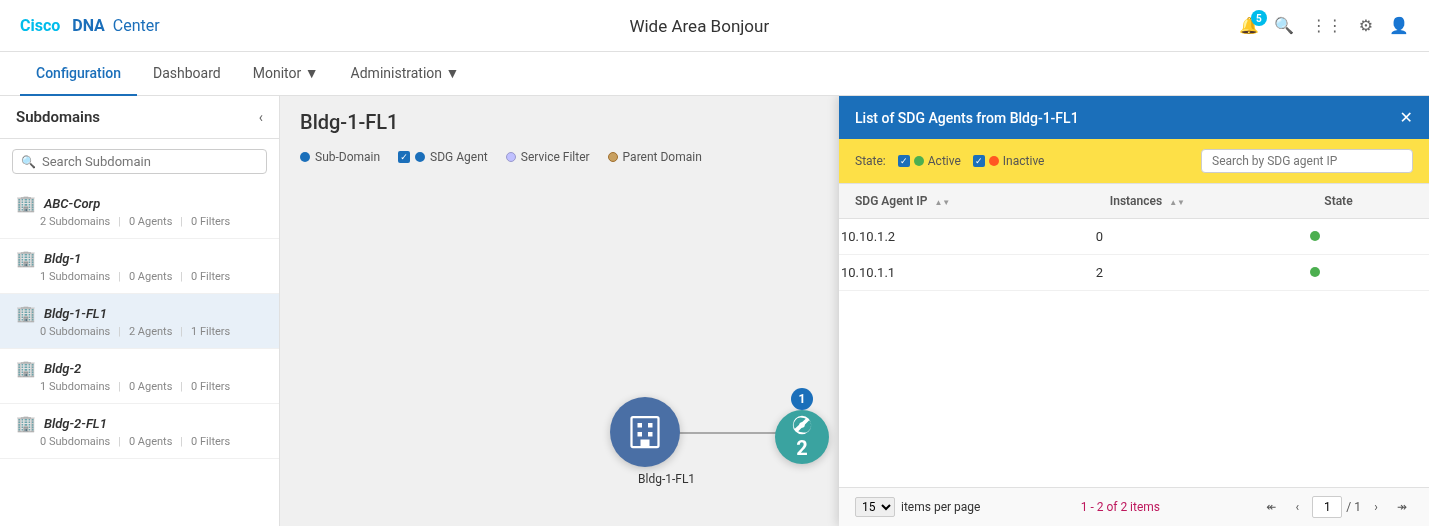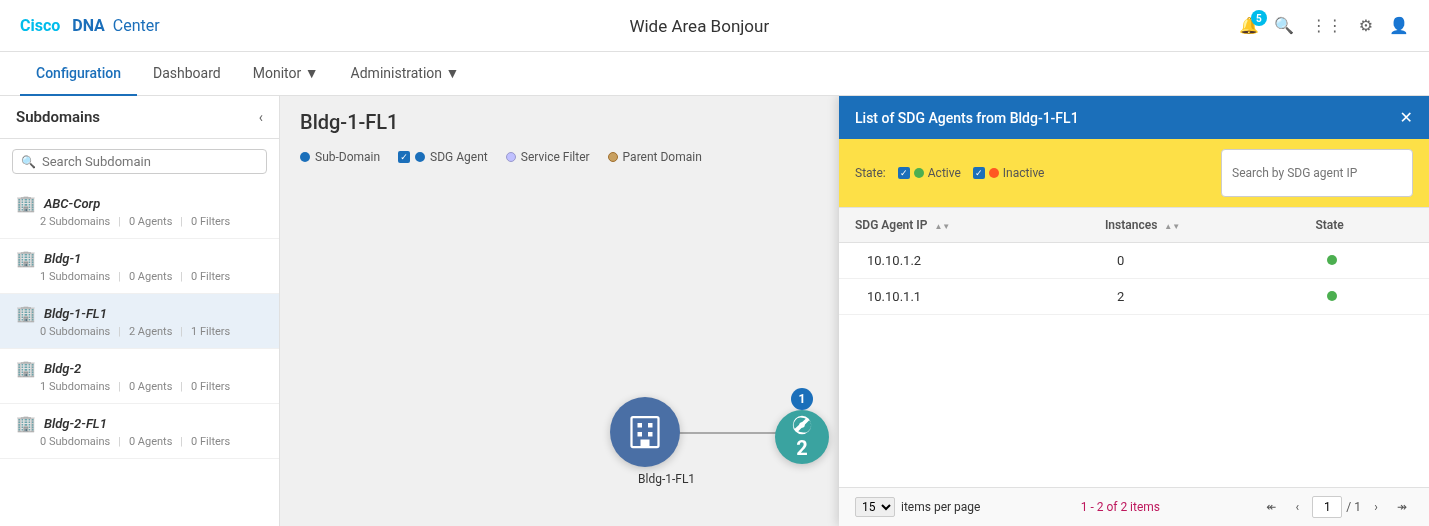--- a/index.html
+++ b/index.html
@@ -109,28 +109,28 @@
     .panel-close { cursor: pointer; font-size: 16px; color: #fff; }
     .panel-state-bar {
       display: flex; align-items: center; justify-content: space-between;
       padding: 10px 16px; border-bottom: 1px solid #e0e0e0; background: #fde047;
     }
     .state-filters { display: flex; align-items: center; gap: 12px; }
     .state-item { display: flex; align-items: center; gap: 4px; font-size: 12px; color: #555; }
     .state-dot-green { width: 10px; height: 10px; border-radius: 50%; background: #4caf50; }
     .state-dot-orange { width: 10px; height: 10px; border-radius: 50%; background: #ff5722; }
     .state-label { font-size: 12px; color: #555; }
-    .panel-search { border: 1px solid #ccc; border-radius: 4px; padding: 16px 10px; font-size: 12px; color: #999; width: 192px; outline: none; }
+    .panel-search { border: 1px solid #ccc; border-radius: 4px; padding: 4px 10px; font-size: 12px; color: #999; width: 212px; outline: none; }
 
     
     .panel-table { flex: 1; overflow-y: auto; }
     table { width: 100%; border-collapse: collapse; }
     thead { background: #f5f5f5; }
     th { padding: 10px 16px; text-align: left; font-size: 12px; color: #555; font-weight: 600; border-bottom: 1px solid #e0e0e0; cursor: pointer; }
-    td { padding: 10px 28px; font-size: 13px; color: #333; border-bottom: 1px solid #f0f0f0; }
+    td { padding: 10px 2px; font-size: 13px; color: #333; border-bottom: 1px solid #f0f0f0; }
     .sort-arrows { display: inline-flex; flex-direction: column; margin-left: 4px; font-size: 8px; line-height: 1; color: #999; }
     .status-dot { width: 10px; height: 10px; border-radius: 50%; background: #4caf50; display: inline-block; }
 
     
     .panel-footer {
       display: flex; align-items: center; justify-content: space-between;
       padding: 8px 16px; border-top: 1px solid #e0e0e0; background: #f9f9f9; font-size: 12px;
     }
     .per-page-select { display: flex; align-items: center; gap: 6px; }
     .items-info { color: #be185d; }

